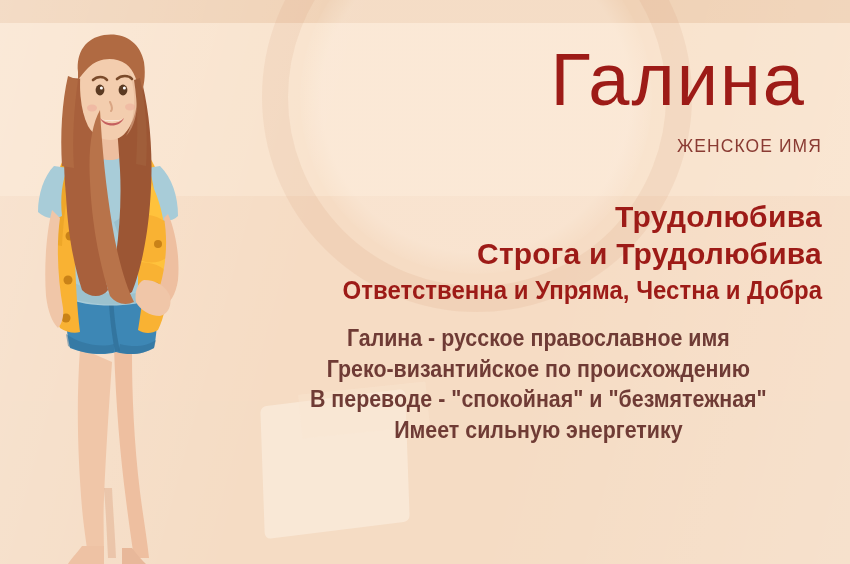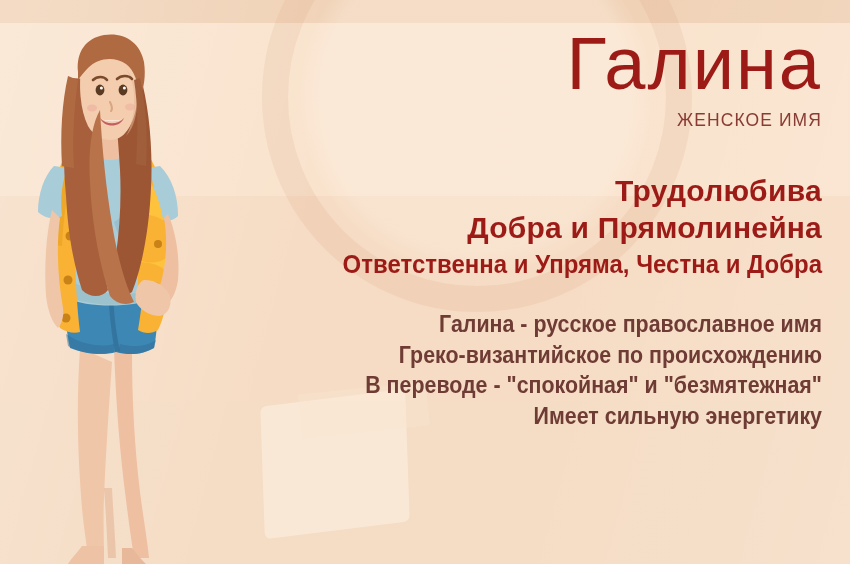--- a/index.html
+++ b/index.html
@@ -67,21 +67,21 @@
 
   
   .text-col{
     position:absolute;
     right:28px;top:0;
     width:610px;
     text-align:right;
   }
 
   .title{
-    margin:0;
+    margin:16px;
     padding-top:26px;
     font-size:74px;
     line-height:1.04;
     font-weight:400;
     letter-spacing:2px;
     color:#9d1b17;
     font-family:"Liberation Sans","DejaVu Sans",sans-serif;
   }
 
   .subtitle{
@@ -98,21 +98,21 @@
   .trait{
     margin:0;
     color:#9d1b17;
     font-weight:700;
     line-height:1.18;
   }
   .trait-1{font-size:30px;letter-spacing:.3px;}
   .trait-2{font-size:30px;margin-top:2px;letter-spacing:.2px;}
   .trait-3{font-size:25px;margin-top:4px;transform:scaleX(.96);transform-origin:right center;}
 
-  .desc{margin-top:30px;}
+  .desc{margin-top:18px;text-align:center;}
   .desc-line{
     margin:0;
     color:#6f3b35;
     font-weight:700;
     font-size:23px;
     line-height:1.33;
     transform:scaleX(.93);
     transform-origin:right center;
   }
 </style>
@@ -236,21 +236,21 @@
     </svg>
   </div>
 
   <div class="text-col">
 
     <h1 class="title">Галина</h1>
     <div class="subtitle">ЖЕНСКОЕ ИМЯ</div>
 
     <div class="traits">
       <p class="trait trait-1">Трудолюбива</p>
-      <p class="trait trait-2">Добра и Прямолинейна</p>
+      <p class="trait trait-2">Строга и Трудолюбива</p>
       <p class="trait trait-3">Ответственна и Упряма, Честна и Добра</p>
     </div>
 
     <div class="desc">
       <p class="desc-line">Галина - русское православное имя</p>
       <p class="desc-line">Греко-византийское по происхождению</p>
       <p class="desc-line">В переводе - "спокойная" и "безмятежная"</p>
       <p class="desc-line">Имеет сильную энергетику</p>
     </div>
 

